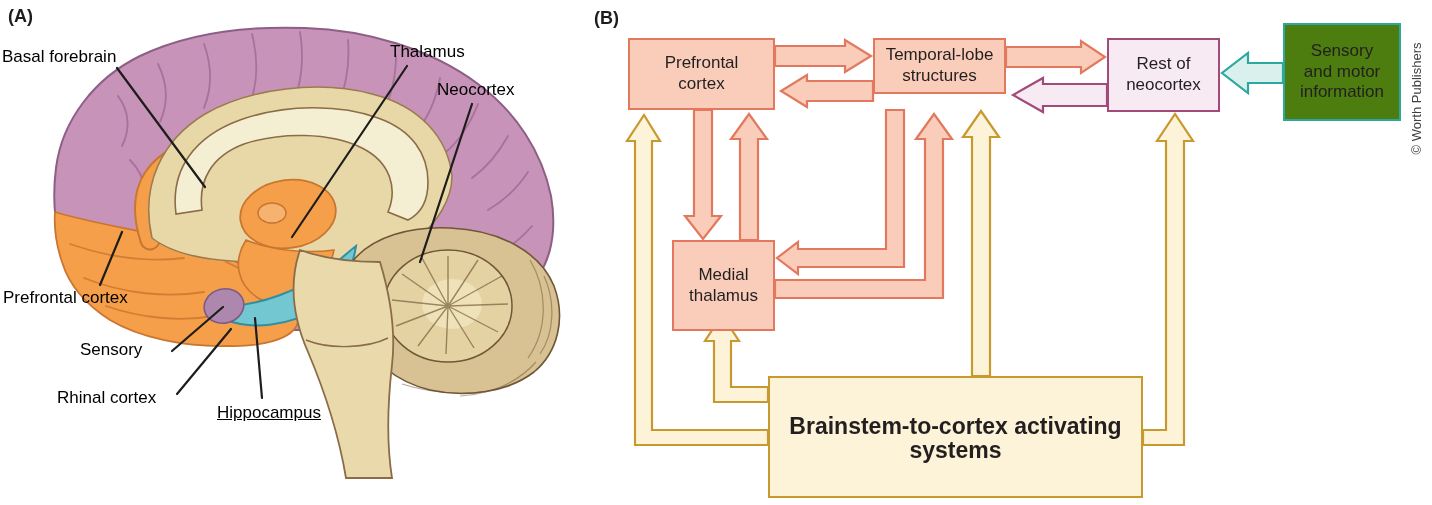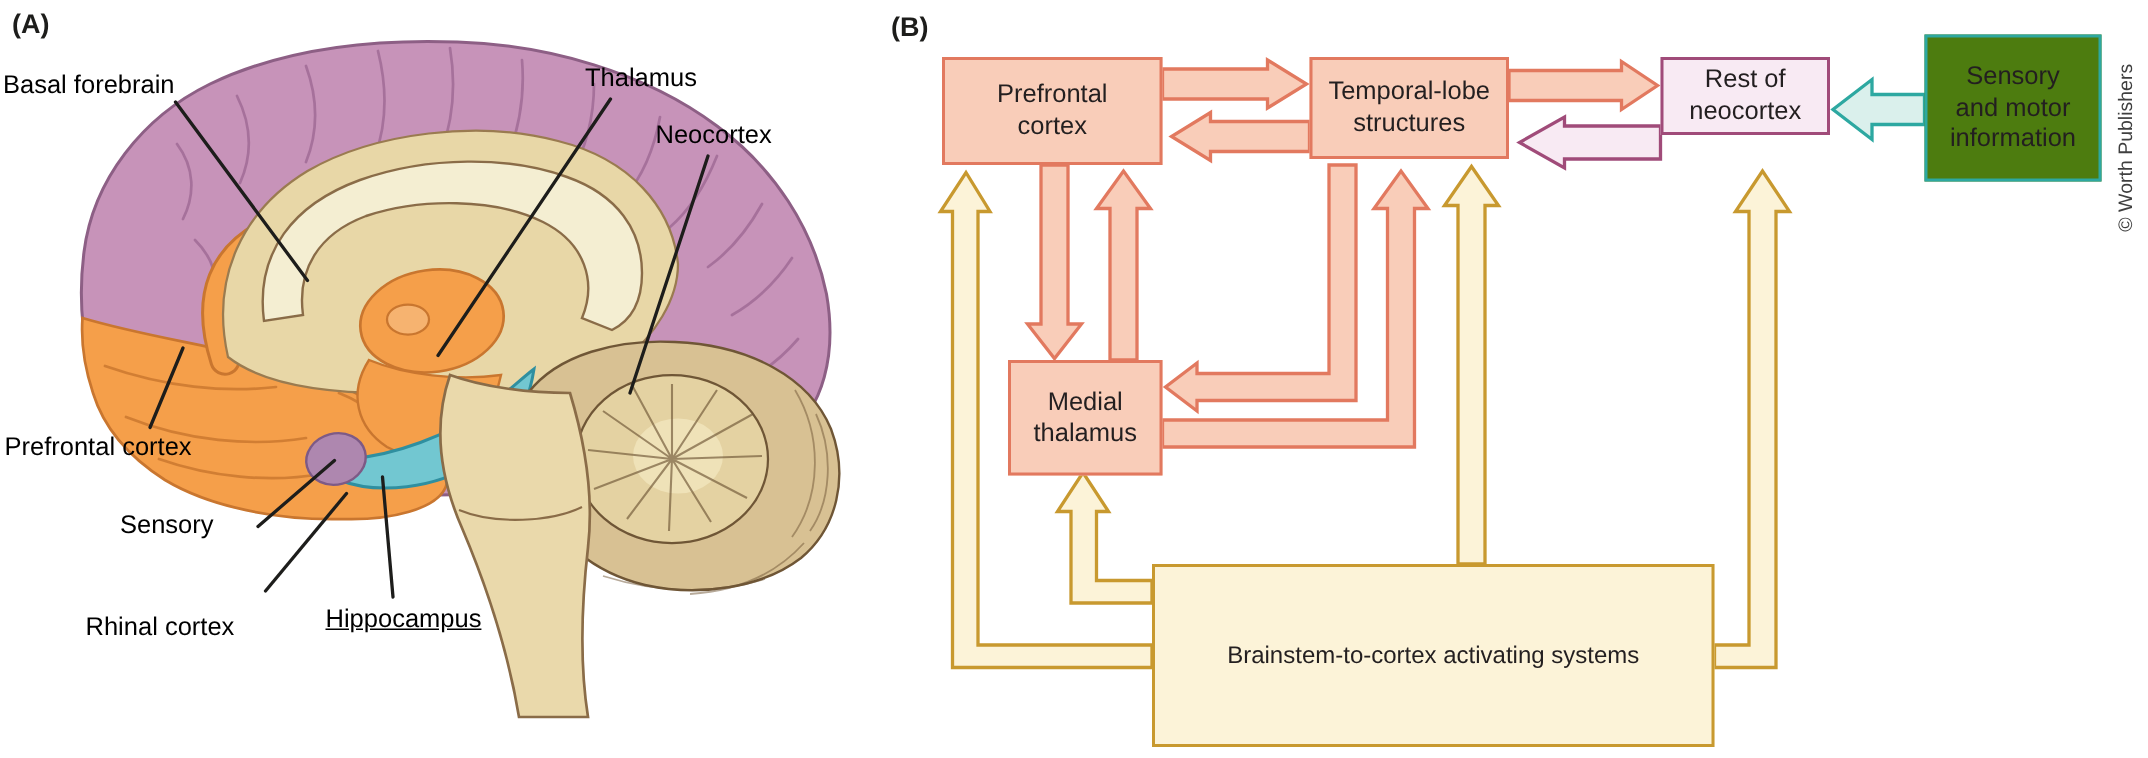--- a/index.html
+++ b/index.html
@@ -8,21 +8,21 @@
   .stage svg{position:absolute;left:0;top:0;}
   .plabel{position:absolute;font-weight:bold;font-size:18px;color:#1d1d1b;}
   .ann{position:absolute;font-size:17px;color:#000000;white-space:nowrap;}
   .bbox{position:absolute;box-sizing:border-box;border:2.5px solid;display:flex;
         align-items:center;justify-content:center;text-align:center;
         font-size:17px;line-height:1.22;white-space:pre-line;color:#231f20;}
   .salmon{background:#f9cdb9;border-color:#e2795f;}
   .pinkbox{background:#f8eaf3;border-color:#a04b79;}
   .tealbox{background:#4d7c0f;border-color:#2da8a1;}
   .creambox{background:#fcf3d8;border-color:#c8992f;flex-direction:column;padding-top:2px;}
-  .creambox .bs-title{font-weight:normal;font-size:16px;line-height:24px;}
+  .creambox .bs-title{font-weight:bold;font-size:23px;line-height:24px;}
   .creambox .bs-items{font-size:17px;line-height:27px;white-space:pre-line;}
   .copyright{position:absolute;left:1330px;top:90px;width:175px;height:17px;
              font-size:13px;color:#3f3f3f;transform:rotate(-90deg);text-align:center;}
 </style>
 </head>
 <body>
 
 <div class="stage">
 
   <svg width="1432" height="505" viewBox="0 0 1432 505">
@@ -125,32 +125,32 @@
   </svg>
 
   <div class="plabel" style="left:8px;top:6px;">(A)</div>
   <div class="plabel" style="left:594px;top:8px;">(B)</div>
 
   <div class="ann" style="left:2px;top:47px;">Basal forebrain</div>
   <div class="ann" style="left:390px;top:42px;">Thalamus</div>
   <div class="ann" style="left:437px;top:80px;">Neocortex</div>
   <div class="ann" style="left:3px;top:288px;">Prefrontal cortex</div>
   <div class="ann" style="left:80px;top:340px;">Sensory</div>
-  <div class="ann" style="left:57px;top:408px;">Rhinal cortex</div>
+  <div class="ann" style="left:57px;top:388px;">Rhinal cortex</div>
   <div class="ann" style="left:217px;top:403px;text-decoration:underline;">Hippocampus</div>
 
   <div class="bbox salmon" style="left:628px;top:38px;width:147px;height:72px;">Prefrontal
 cortex</div>
-  <div class="bbox salmon" style="left:873px;top:38px;width:133px;height:68px;">Temporal-lobe
+  <div class="bbox salmon" style="left:873px;top:38px;width:133px;height:56px;">Temporal-lobe
 structures</div>
-  <div class="bbox pinkbox" style="left:1107px;top:38px;width:113px;height:52px;">Rest of
+  <div class="bbox pinkbox" style="left:1107px;top:38px;width:113px;height:74px;">Rest of
 neocortex</div>
   <div class="bbox tealbox" style="left:1283px;top:23px;width:118px;height:98px;">Sensory
 and motor
 information</div>
-  <div class="bbox salmon" style="left:672px;top:240px;width:103px;height:77px;">Medial
+  <div class="bbox salmon" style="left:672px;top:240px;width:103px;height:91px;">Medial
 thalamus</div>
   <div class="bbox creambox" style="left:768px;top:376px;width:375px;height:122px;">
     <div class="bs-title">Brainstem-to-cortex activating systems</div>
   </div>
 
   <div class="copyright">© Worth Publishers</div>
 </div>
 
 </body></html>

